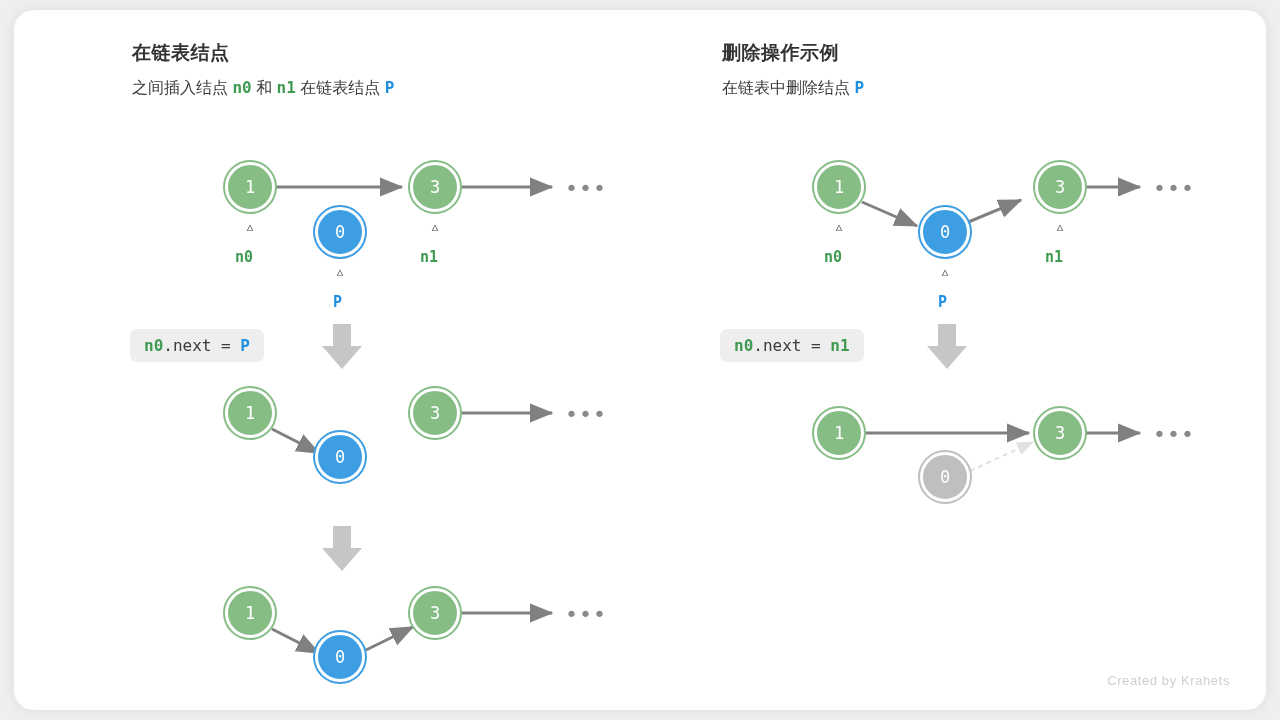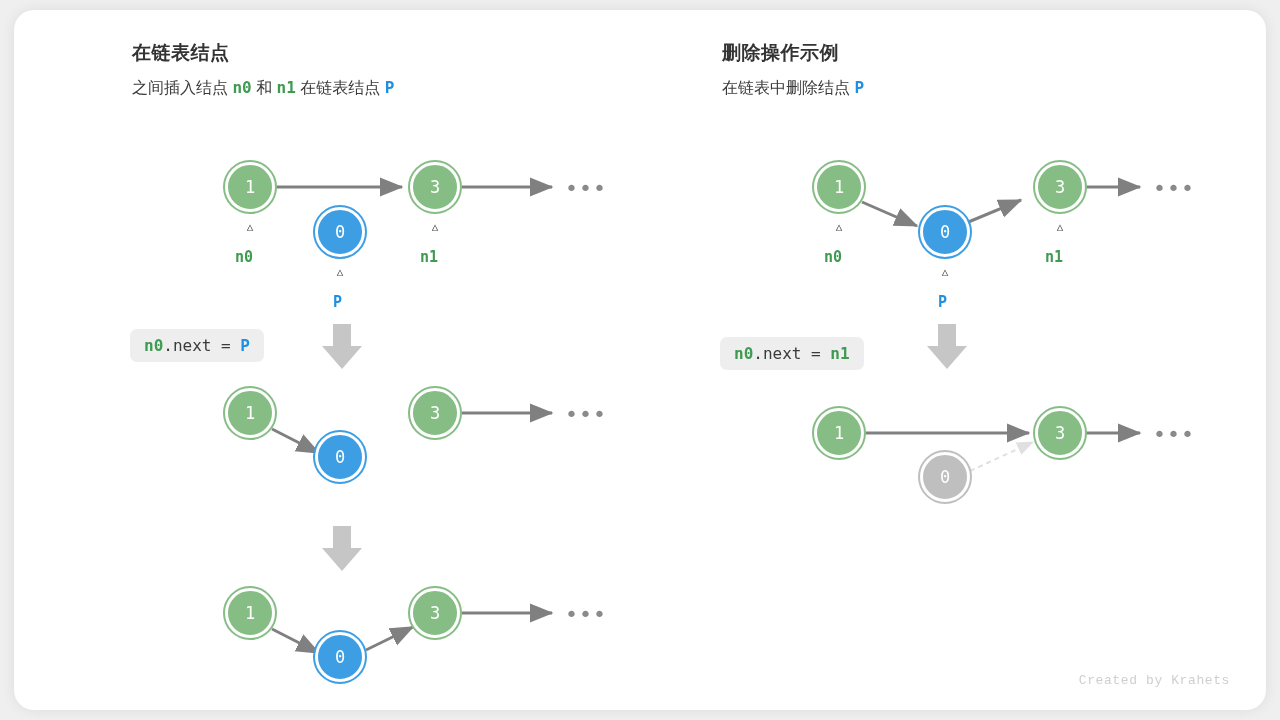--- a/index.html
+++ b/index.html
@@ -111,21 +111,21 @@
     font-family: "DejaVu Sans Mono", "Liberation Mono", monospace;
     font-size: 16px;
     white-space: nowrap;
   }
   .down-arrow { position: absolute; }
 
   .watermark {
     position: absolute;
     right: 36px;
     bottom: 22px;
-    font-family: Liberation Mono, monospace;
+    font-family: Liberation Sans, sans-serif;
     font-size: 13px;
     color: #cfcfcf;
     letter-spacing: 0.6px;
   }
   svg { position: absolute; overflow: visible; }
 </style>
 </head>
 <body>
 
 <div class="page">
@@ -245,21 +245,21 @@
       <div class="dots" style="left:449px;top:168px">•••</div>
 
       <div class="caret" style="left:129px;top:212px">▵</div>
       <div class="ptr-label ptr-green" style="left:120px;top:238px">n0</div>
       <div class="caret" style="left:235px;top:257px">▵</div>
       <div class="ptr-label ptr-blue" style="left:234px;top:283px">P</div>
       <div class="caret" style="left:350px;top:212px">▵</div>
       <div class="ptr-label ptr-green" style="left:341px;top:238px">n1</div>
     </div>
 
-    <div class="code-chip" style="left:706px;top:327px">
+    <div class="code-chip" style="left:706px;top:319px">
       <span class="tok-green">n0</span><span class="tok-gray">.next = </span><span class="tok-green">n1</span>
     </div>
     <div class="down-arrow" style="left:912px;top:314px">
       <svg width="42" height="48">
           <path d="M12,0 L30,0 L30,22 L41,22 L21,45 L1,22 L12,22 z" fill="#c6c6c6"></path>
         </svg>
     </div>
 
     <div class="stage" style="left:690px;top:0;width:560px;height:540px">
       <svg width="560" height="540" style="left:0;top:0">

